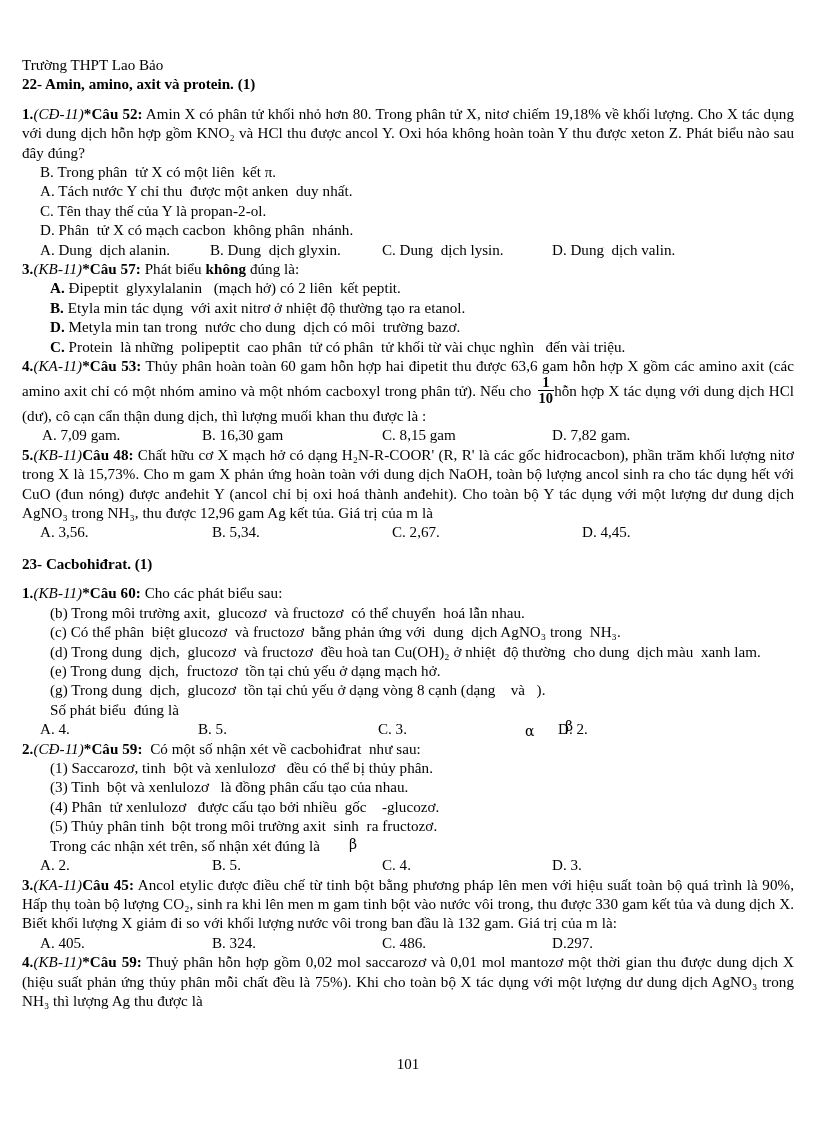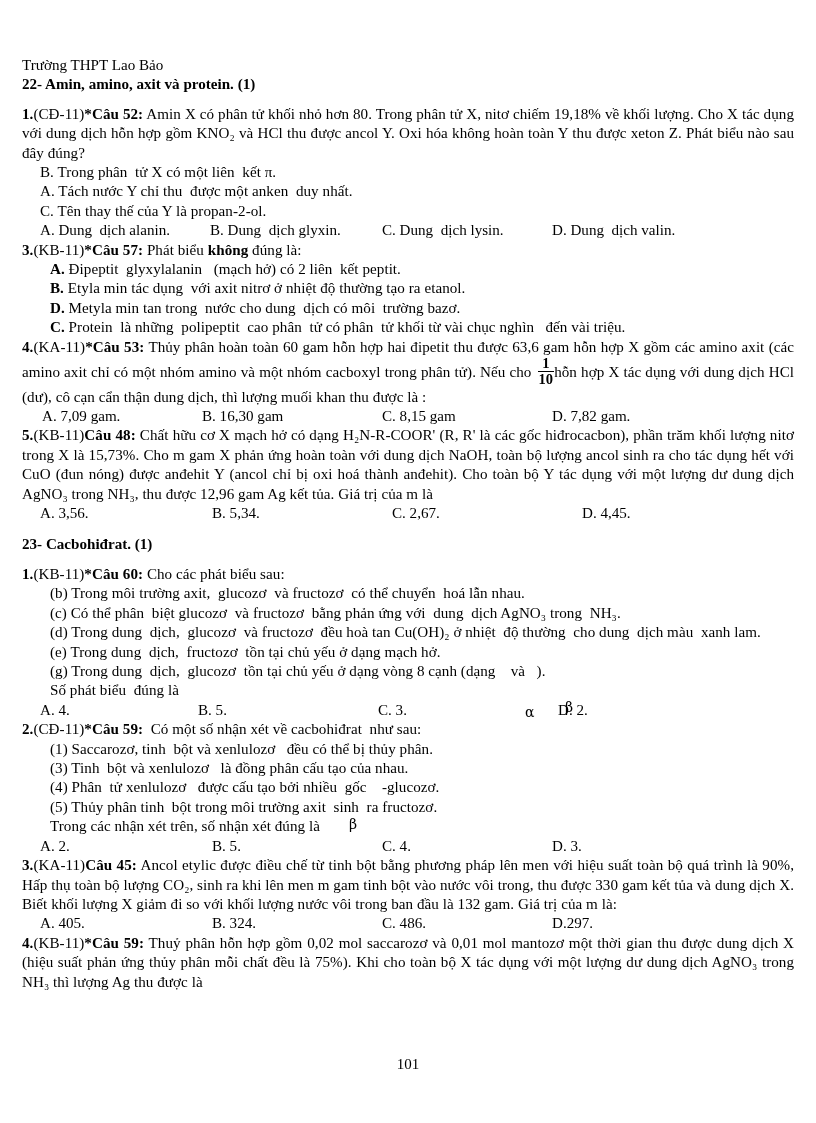--- a/index.html
+++ b/index.html
@@ -52,21 +52,21 @@
   .hdr-school { font-size: 15.1px; line-height: 19.2px; }
   .sec-title {
     font-weight: bold;
     font-size: 15.1px;
     line-height: 19.6px;
   }
   .spacer-10 { height: 10px; }
   .spacer-12 { height: 12px; }
 
   .qnum { font-weight: bold; }
-  .src  { }
+  .src  { font-style: italic; }
   .cau  { font-weight: bold; }
   .b    { font-weight: bold; }
 
   
   .choices {
     position: relative;
     font-size: 15.1px;
     line-height: 19.4px;
     height: 19.4px;
   }
@@ -149,20 +149,21 @@
   <div class="body-col" data-name="document-body">
 
     <div class="hdr-school" data-name="school-name">Trường THPT  Lao Bảo</div>
     <div class="sec-title" data-name="section-heading-22">22- Amin,  amino,  axit và protein.  (1)</div>
     <div class="spacer-10"></div>
 
     <div class="para lastline-left" data-name="question-block"><span class="qnum" data-name="question-number">1.</span><span class="src" data-name="question-source">(CĐ-11)</span><span class="b" data-name="question-star">*</span><span class="cau" data-name="question-label">Câu 52:</span><span data-name="question-stem"> Amin  X có phân  tử khối nhỏ hơn 80. Trong  phân  tử X, nitơ  chiếm  19,18% về khối lượng.  Cho X tác dụng  với dung  dịch hỗn hợp gồm KNO₂ và HCl thu  được ancol  Y. Oxi hóa không hoàn  toàn Y thu  được xeton Z. Phát biểu nào sau đây đúng?</span></div>
     <div class="line ind-1" data-name="option-line">B. Trong phân  tử X có một liên  kết π.</div>
     <div class="line ind-1" data-name="option-line">A. Tách nước Y chỉ thu  được một anken  duy nhất.</div>
     <div class="line ind-1" data-name="option-line">C. Tên thay thế của Y là propan-2-ol.</div>
+    <div class="line ind-1" data-name="option-line">D. Phân  tử X có mạch cacbon  không phân  nhánh.</div>
 
     <div class="choices ch-a" data-name="choice-row">
       <span class="c1" data-name="choice">A. Dung  dịch alanin.</span>
       <span class="c2" data-name="choice">B. Dung  dịch glyxin.</span>
       <span class="c3" data-name="choice">C. Dung  dịch lysin.</span>
       <span class="c4" data-name="choice">D. Dung  dịch valin.</span>
     </div>
 
     <div class="line" data-name="question-block"><span class="qnum" data-name="question-number">3.</span><span class="src" data-name="question-source">(KB-11)</span><span class="b" data-name="question-star">*</span><span class="cau" data-name="question-label">Câu 57:</span><span data-name="question-stem-pre"> Phát biểu </span><span class="b" data-name="question-stem-emphasis">không</span><span data-name="question-stem-post"> đúng là:</span></div>
     <div class="line ind-2" data-name="option-line"><span id="o3a"><span class="b" data-name="option-letter">A.</span><span data-name="option-text"> Đipeptit  glyxylalanin   (mạch hở) có 2 liên  kết peptit.</span></span></div>

